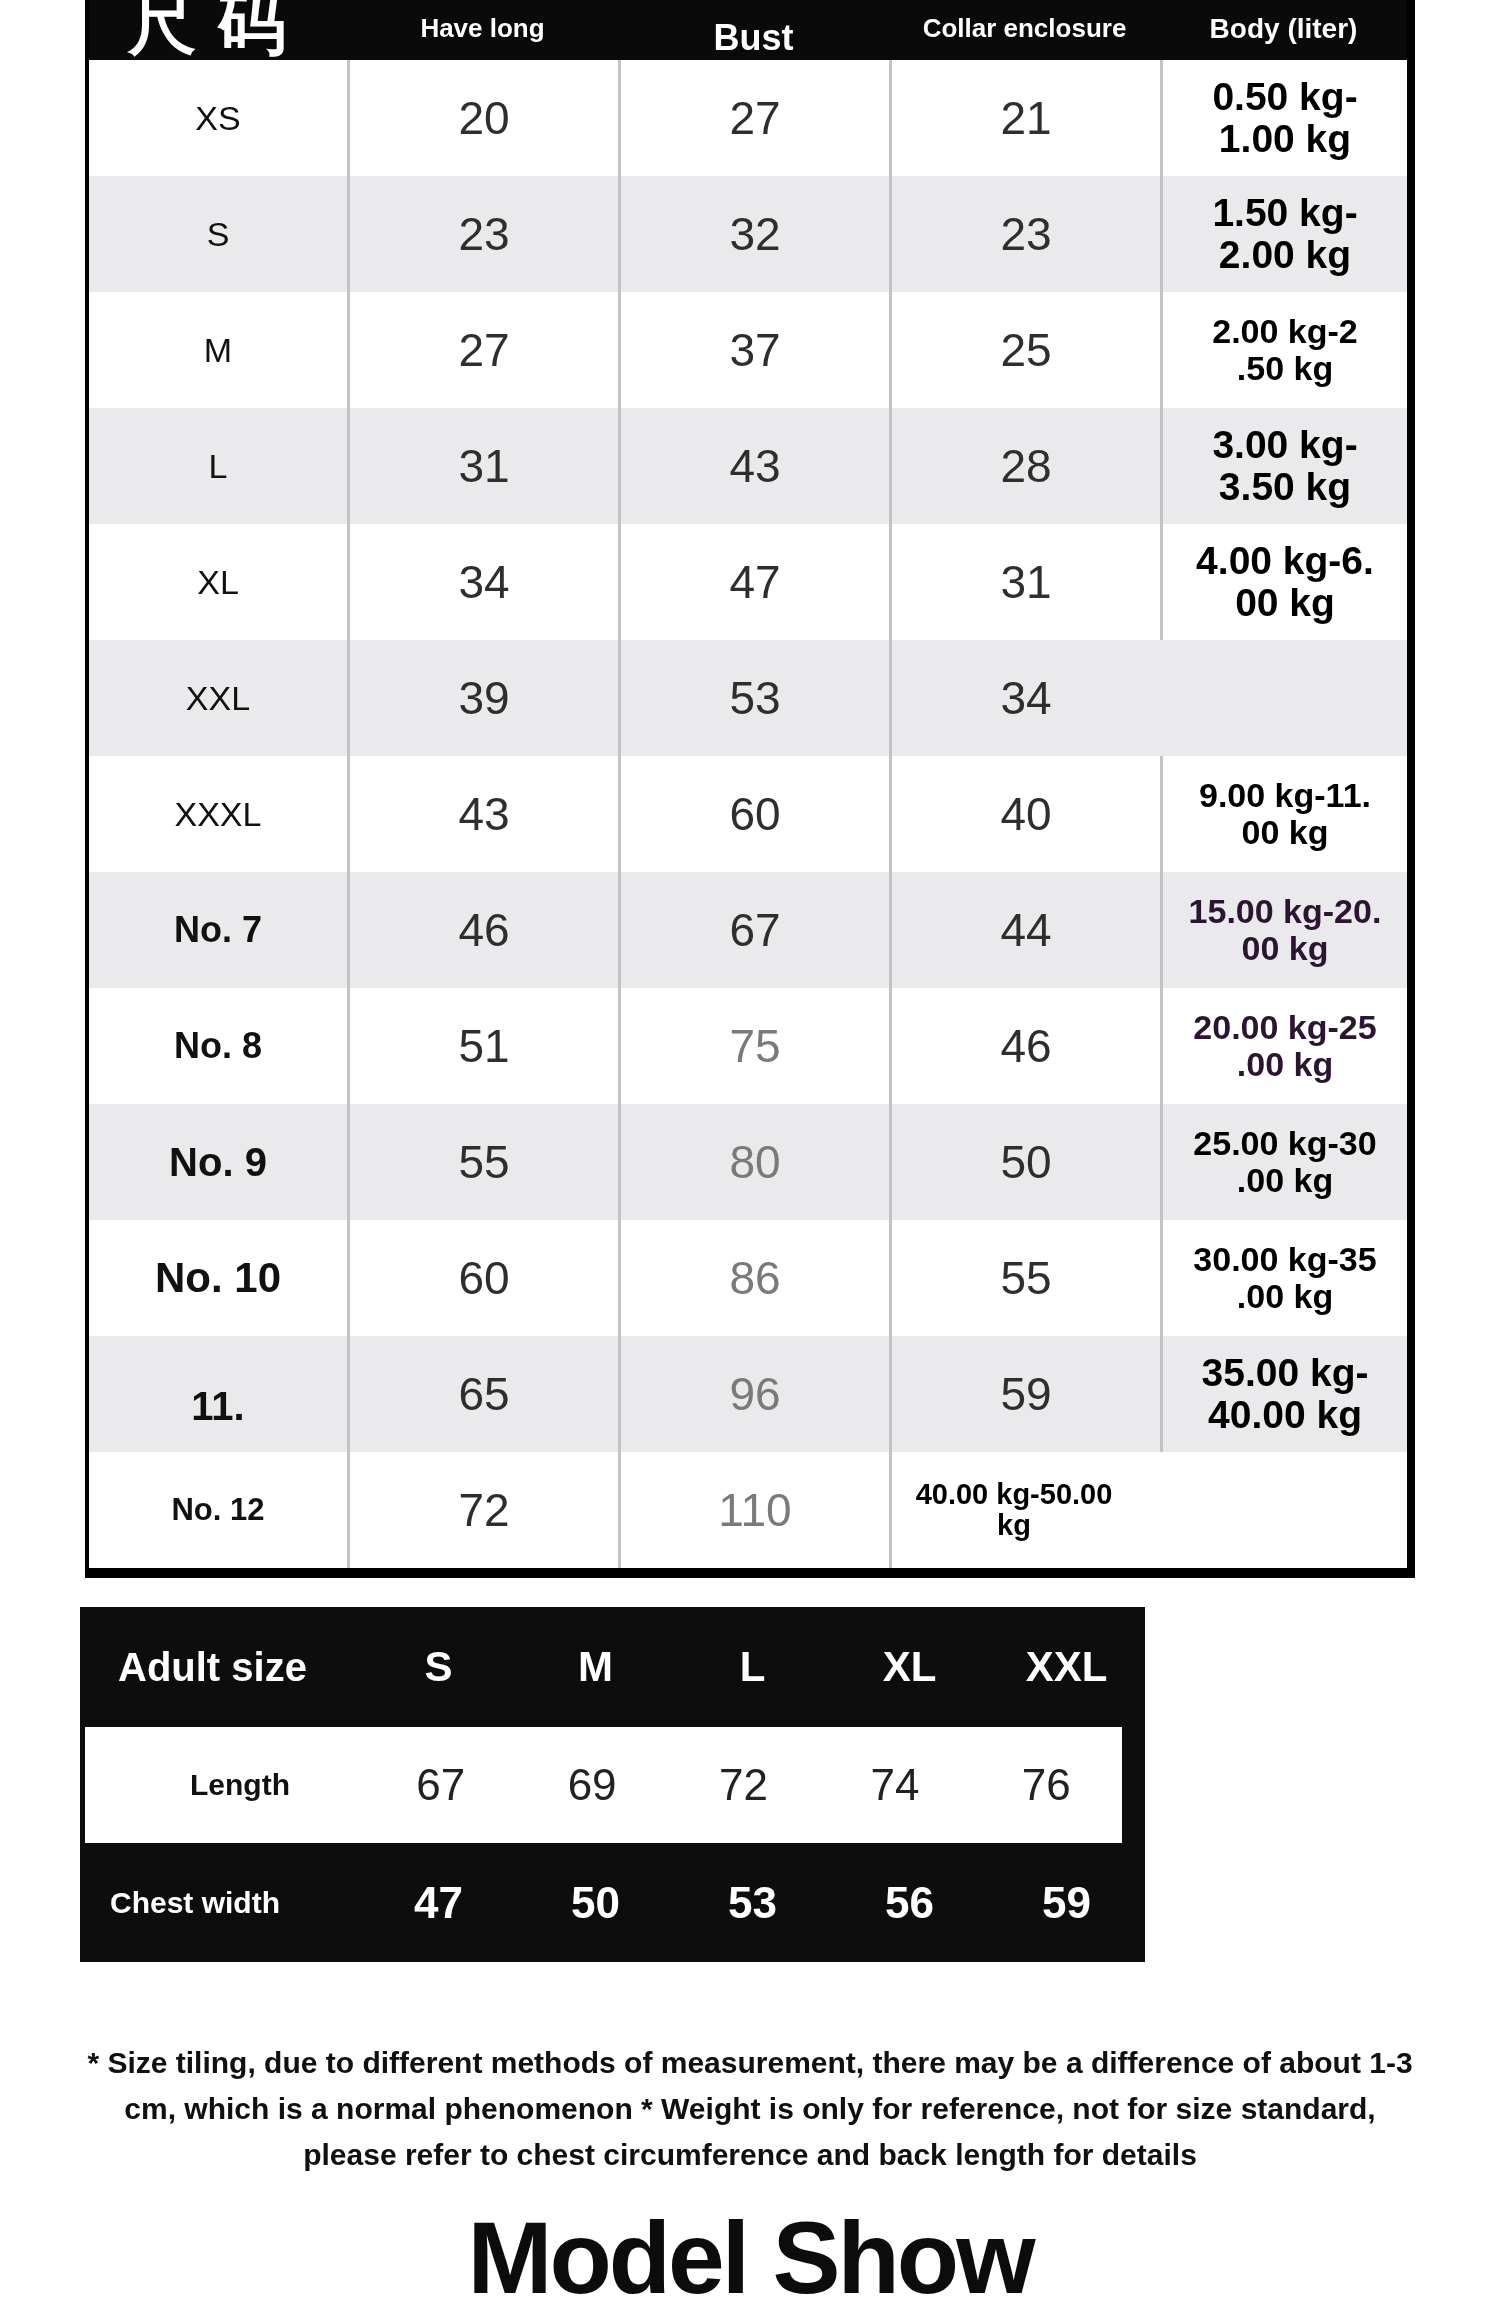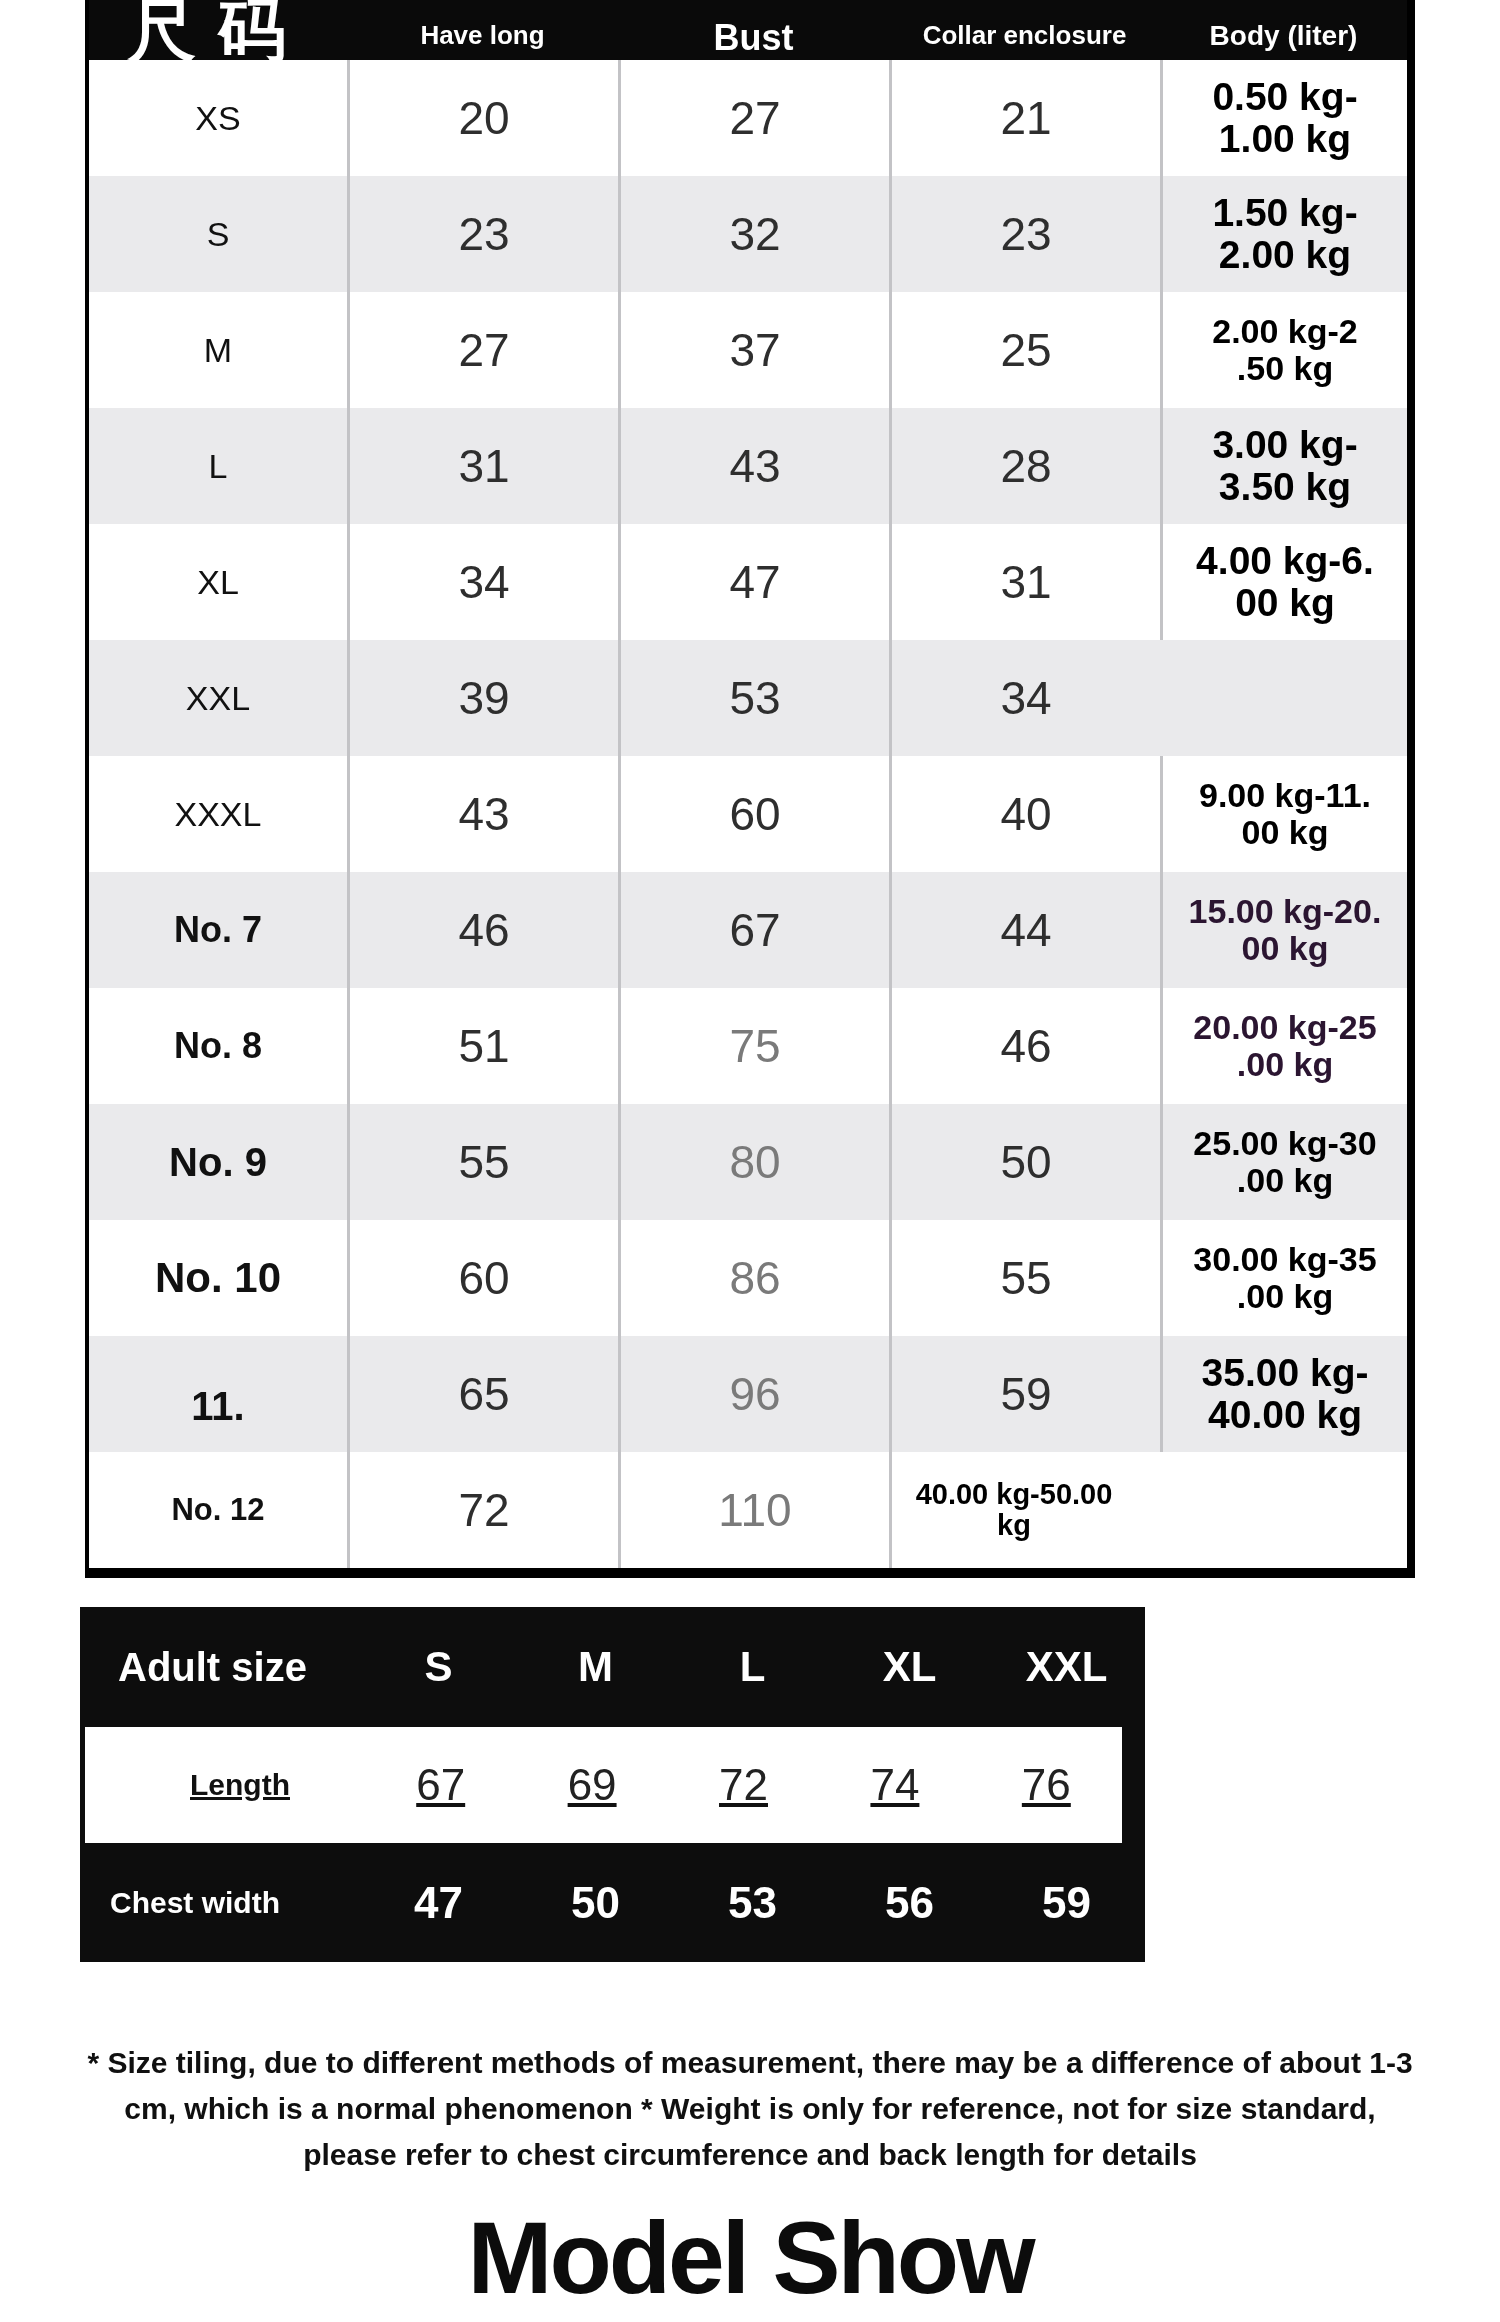--- a/index.html
+++ b/index.html
@@ -10,21 +10,21 @@
   }
   
   .size-table{
     position:absolute;left:85px;top:0;width:1330px;
     border-left:4px solid #000;border-right:8px solid #000;border-bottom:10px solid #000;
     box-sizing:border-box;background:#fff;
   }
   .thead{
     display:flex;height:60px;background:#0a0a0a;color:#fff;
   }
-  .hcell{display:flex;justify-content:center;align-items:flex-start;box-sizing:border-box;padding-top:20px;}
+  .hcell{display:flex;justify-content:center;align-items:flex-start;box-sizing:border-box;padding-top:13px;}
   .hc-size{width:258px;overflow:hidden;height:60px;}
   .hc-size span{
     font-size:68px;font-weight:bold;letter-spacing:22px;line-height:68px;
     margin-top:-24px;white-space:nowrap;
   }
   .hc-havelong{width:271px;font-size:26px;font-weight:bold;}
   .hc-bust{width:271px;font-size:36px;font-weight:bold;padding-top:17px;}
   .hc-collar{width:271px;font-size:26px;font-weight:bold;}
   .hc-body{width:247px;font-size:28px;font-weight:bold;}
   .trow{display:flex;height:116px;background:#fff;}
@@ -56,21 +56,21 @@
   #size-rows .trow:nth-child(12) .c-size{font-size:40px;margin-top:24px;}
   #size-rows .trow:nth-child(13) .c-size{font-size:31px;}
   
   .adult-table{
     position:absolute;left:80px;top:1607px;width:1065px;height:355px;
     background:#0d0d0d;box-sizing:border-box;
   }
   .arow{display:flex;align-items:center;}
   .a-head{height:120px;color:#fff;}
   .a-length{
-    height:116px;background:#fff;color:#111;margin:0 23px 0 5px;text-decoration:underline;
+    height:116px;background:#fff;color:#111;margin:0 23px 0 5px;
   }
   .a-chest{height:119px;color:#fff;}
   .a-label{width:280px;box-sizing:border-box;padding-left:38px;font-weight:bold;}
   .a-head .a-label{font-size:40px;}
   .a-length .a-label{font-size:30px;text-align:center;padding-left:30px;}
   .a-chest .a-label{font-size:30px;padding-left:30px;}
   .acell{flex:1;text-align:center;}
   .a-head .acell{font-size:42px;font-weight:bold;}
   .a-length .acell{font-size:44px;color:#222;}
   .a-chest .acell{font-size:44px;font-weight:bold;}

